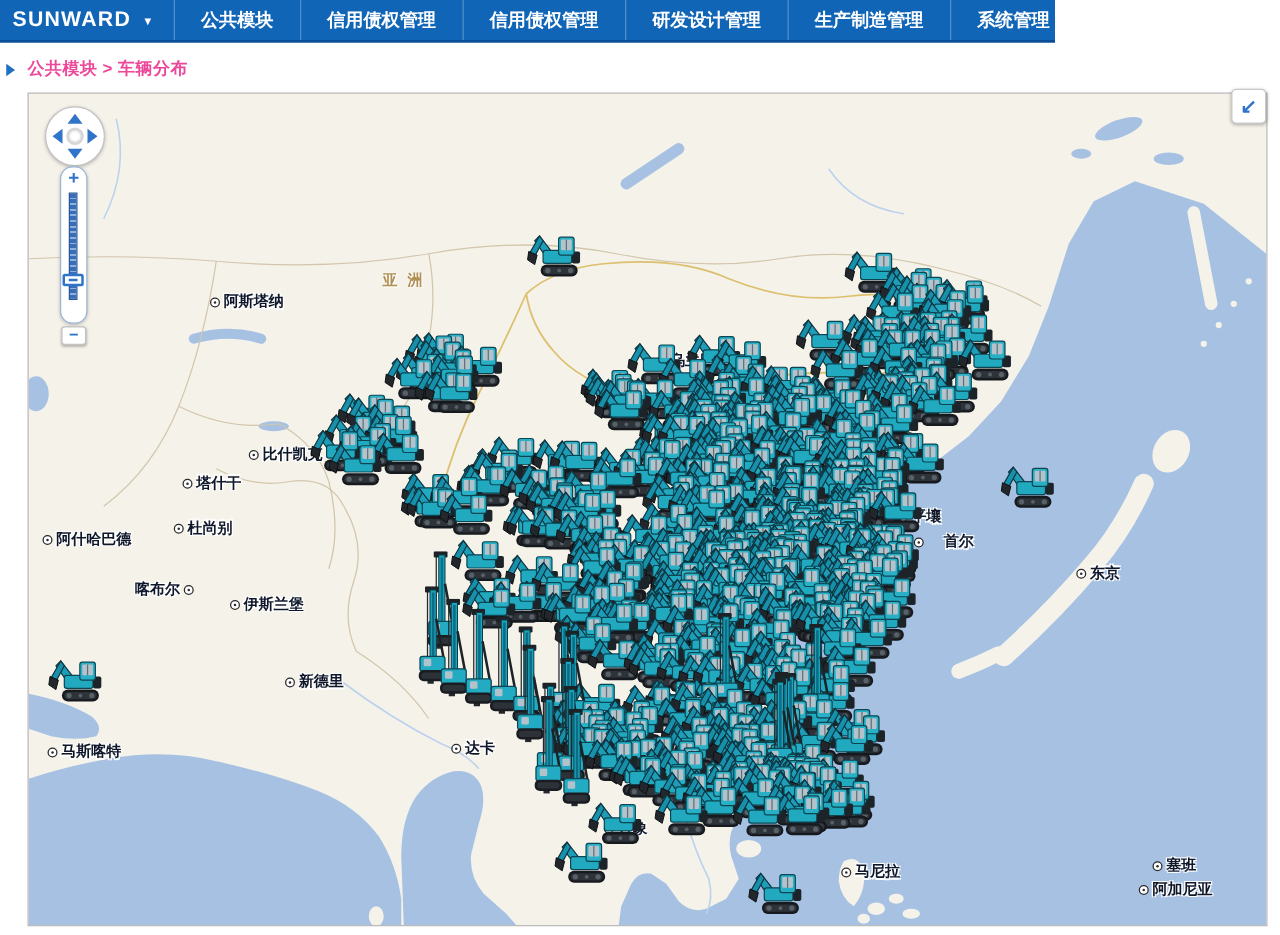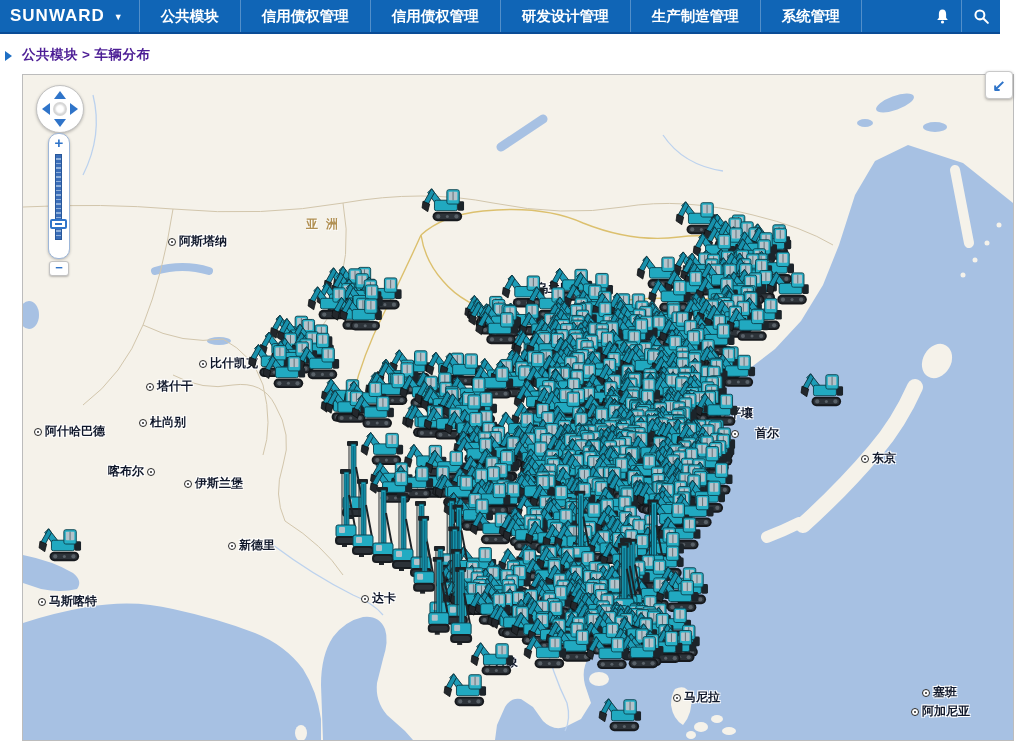--- a/index.html
+++ b/index.html
@@ -3,21 +3,21 @@
 <meta charset="utf-8">
 <style>
   html,body{margin:0;padding:0;}
   body{
     width:1024px;height:748px;overflow:hidden;position:relative;
     background:#ffffff;font-family:"Liberation Sans",sans-serif;
     -webkit-font-smoothing:antialiased;
   }
   
   .topbar{
-    position:absolute;left:0;top:0;width:1000px;height:32px;
+    position:absolute;left:0;top:0;width:844px;height:32px;
     background:#1065b6;border-bottom:2px solid #0a4c96;
     display:flex;align-items:stretch;color:#fff;z-index:50;
   }
   .brand{display:flex;align-items:center;padding:0 10px 0 10px;cursor:pointer;}
   .brand .logo{font-size:17px;font-weight:800;letter-spacing:1px;font-style:normal;}
   .brand .caret{font-size:9px;margin-left:9px;margin-top:2px;}
   .nav-items{display:flex;align-items:stretch;margin-left:6px;}
   .nav-item{
     display:flex;align-items:center;padding:0 21px;font-size:14.5px;font-weight:700;
     border-left:1px solid rgba(255,255,255,.28);cursor:pointer;white-space:nowrap;
@@ -27,21 +27,21 @@
   .top-icon-btn{width:38px;display:flex;align-items:center;justify-content:center;cursor:pointer;}
   .top-icon-btn + .top-icon-btn{border-left:1px solid rgba(255,255,255,.28);}
   
   .crumb-row{position:absolute;left:0;top:34px;width:1024px;height:40px;background:#fff;}
   .crumb-arrow{
     position:absolute;left:5px;top:17px;width:0;height:0;
     border-top:5px solid transparent;border-bottom:5px solid transparent;
     border-left:7px solid #1f6fc4;
   }
   .crumb-text{
-    position:absolute;left:22px;top:12px;font-size:13.5px;font-weight:600;color:#4c1d95;
+    position:absolute;left:22px;top:12px;font-size:13.5px;font-weight:600;color:#ec4899;
     letter-spacing:.5px;white-space:nowrap;
   }
   .crumb-text .sep{margin:0 4px;}
   
   .map-outer{
     position:absolute;left:22px;top:74px;width:992px;height:667px;
     border:1px solid #bcbcbc;box-sizing:border-box;background:#f5f2ea;
   }
   .map-inner{position:absolute;inset:0;overflow:hidden;}
   .map-bg,.vehicle-layer{position:absolute;left:0;top:0;}

